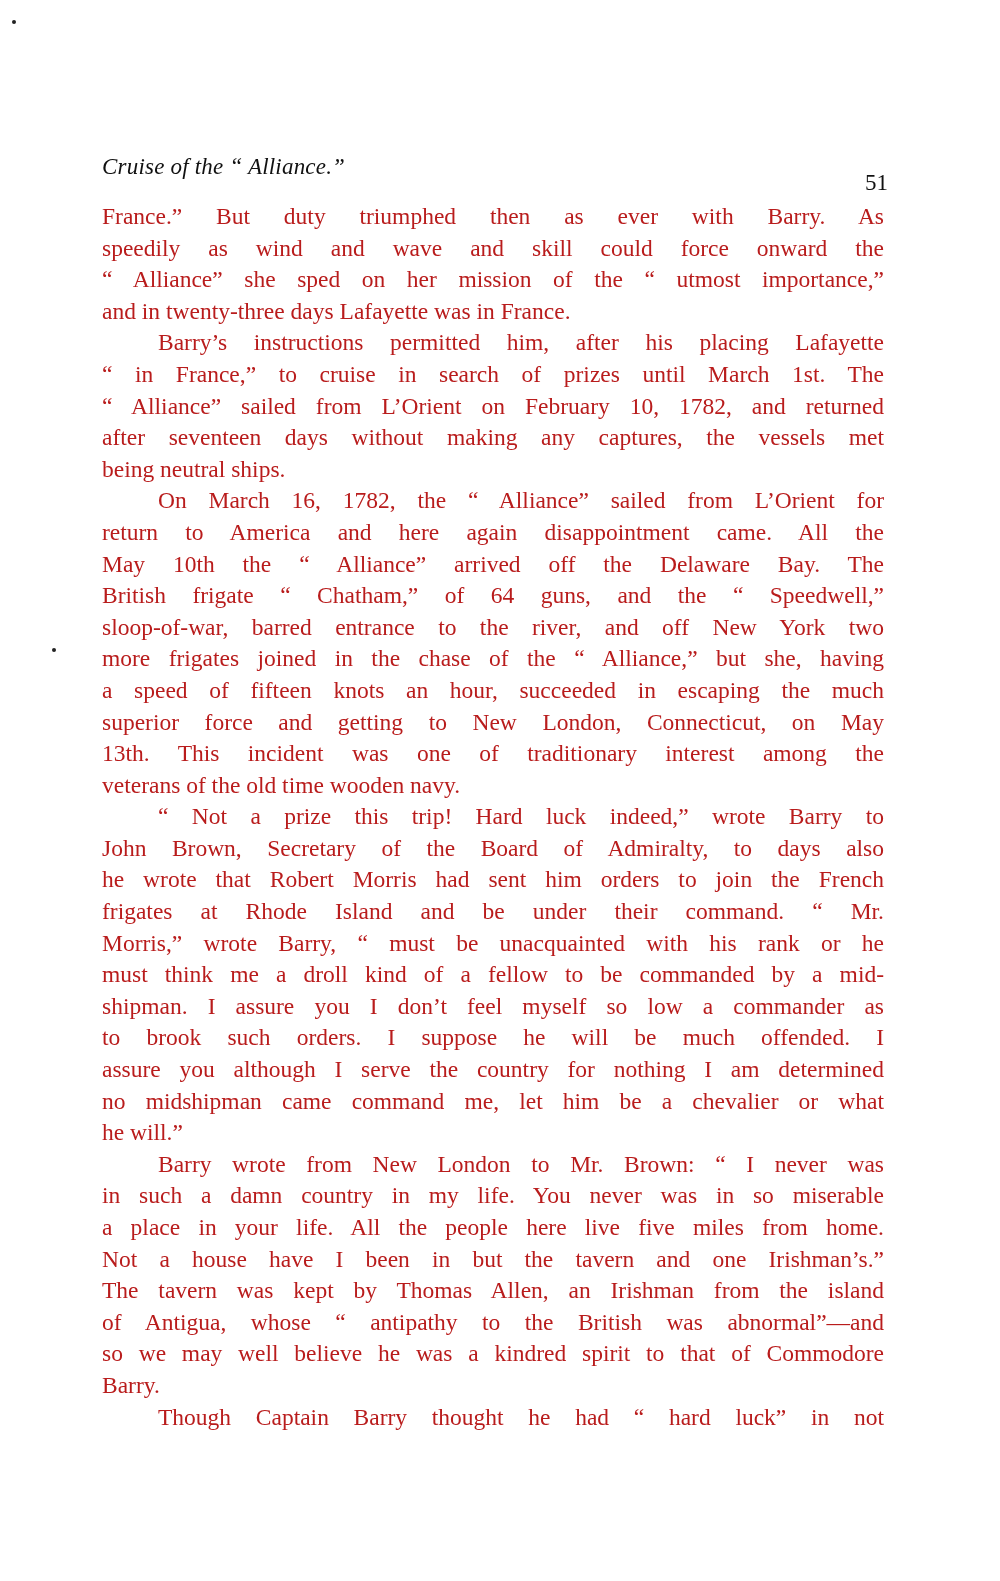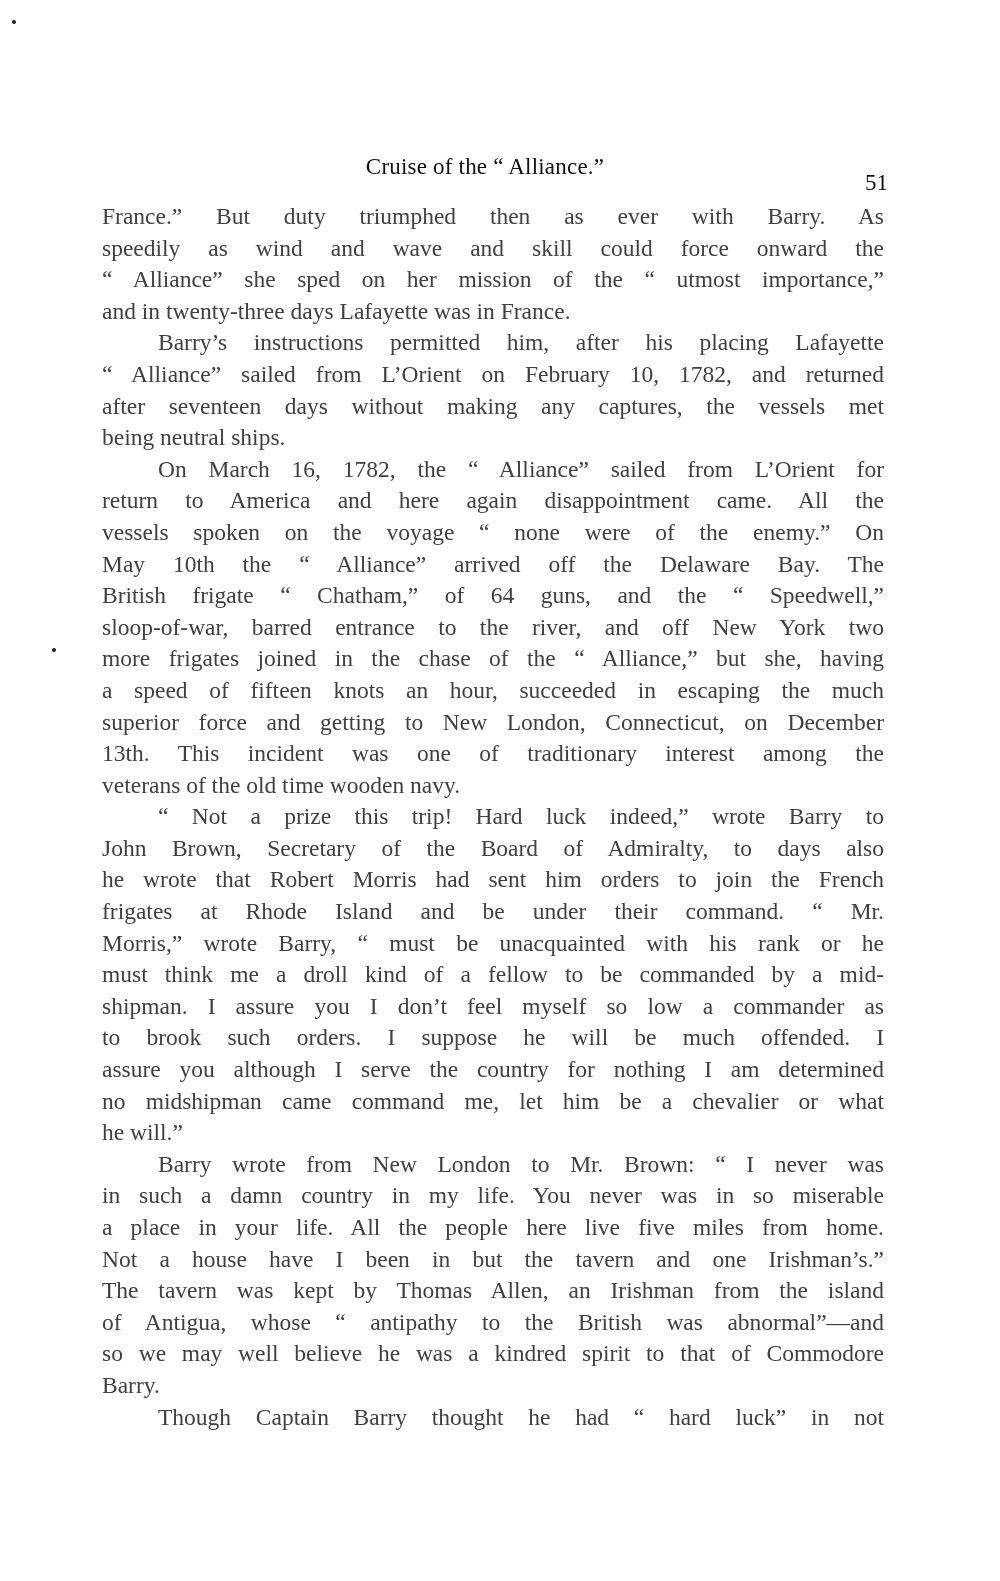--- a/index.html
+++ b/index.html
@@ -3,29 +3,29 @@
 <meta charset="utf-8">
 <style>
   html, body { margin: 0; padding: 0; background: #ffffff; }
   body { width: 1000px; height: 1581px; position: relative; overflow: hidden; }
   .page { position: absolute; left: 0; top: 0; width: 1000px; height: 1581px; background: #fff; }
   .running-head {
     position: absolute; top: 150px; left: 102px; width: 782px; height: 34px;
     font-family: "Liberation Serif", serif; color: #111;
   }
   .running-title {
-    position: absolute; left: 0; right: 16px; text-align: center;
-    font-size: 23px; top: 4px; letter-spacing: 0.2px;
+    position: absolute; left: 0; right: 16px; text-align: left;
+    font-style: italic; font-size: 23px; top: 4px; letter-spacing: 0.2px;
   }
   .page-number {
     position: absolute; right: -4px; top: 20px; font-size: 23px;
   }
   .body-text {
     position: absolute; left: 102px; top: 201px; width: 782px;
-    font-family: "Liberation Serif", serif; font-size: 23.5px; color: #404040;
+    font-family: "Liberation Serif", serif; font-size: 23.5px; color: #b91c1c;
   }
   .line {
     height: 31.6px; line-height: 31.6px; white-space: nowrap;
     text-align: justify; text-align-last: justify; overflow: hidden;
   }
   .line.last { text-align-last: left; }
   .line.indent { padding-left: 56px; }
   .speck { position: absolute; background: #222; border-radius: 50%; }
 </style>
 </head>
@@ -42,34 +42,34 @@
 
   <div class="body-text" id="body-text">
       <div>
         <div class="line">France.”  But duty triumphed then as ever with Barry.  As</div>
         <div class="line">speedily as wind and wave and skill could force onward the</div>
         <div class="line">“ Alliance” she sped on her mission of the “ utmost importance,”</div>
         <div class="line last">and in twenty-three days Lafayette was in France.</div>
       </div>
       <div>
         <div class="line indent">Barry’s instructions permitted him, after his placing Lafayette</div>
+        <div class="line">“ in France,” to cruise in search of prizes until March 1st.  The</div>
         <div class="line">“ Alliance” sailed from L’Orient on February 10, 1782, and returned</div>
         <div class="line">after seventeen days without making any captures, the vessels met</div>
         <div class="line last">being neutral ships.</div>
       </div>
       <div>
         <div class="line indent">On March 16, 1782, the “ Alliance” sailed from L’Orient for</div>
         <div class="line">return to America and here again disappointment came.  All the</div>
-        <div class="line">vessels spoken on the voyage “ none were of the enemy.”  On</div>
         <div class="line">May 10th the “ Alliance” arrived off the Delaware Bay.  The</div>
         <div class="line">British frigate “ Chatham,” of 64 guns, and the “ Speedwell,”</div>
         <div class="line">sloop-of-war, barred entrance to the river, and off New York two</div>
         <div class="line">more frigates joined in the chase of the “ Alliance,” but she, having</div>
         <div class="line">a speed of fifteen knots an hour, succeeded in escaping the much</div>
-        <div class="line">superior force and getting to New London, Connecticut, on December</div>
+        <div class="line">superior force and getting to New London, Connecticut, on May</div>
         <div class="line">13th.  This incident was one of traditionary interest among the</div>
         <div class="line last">veterans of the old time wooden navy.</div>
       </div>
       <div>
         <div class="line indent">“ Not a prize this trip!  Hard luck indeed,” wrote Barry to</div>
         <div class="line">John Brown, Secretary of the Board of Admiralty, to days also</div>
         <div class="line">he wrote that Robert Morris had sent him orders to join the French</div>
         <div class="line">frigates at Rhode Island and be under their command.  “ Mr.</div>
         <div class="line">Morris,” wrote Barry, “ must be unacquainted with his rank or he</div>
         <div class="line">must think me a droll kind of a fellow to be commanded by a mid-</div>

